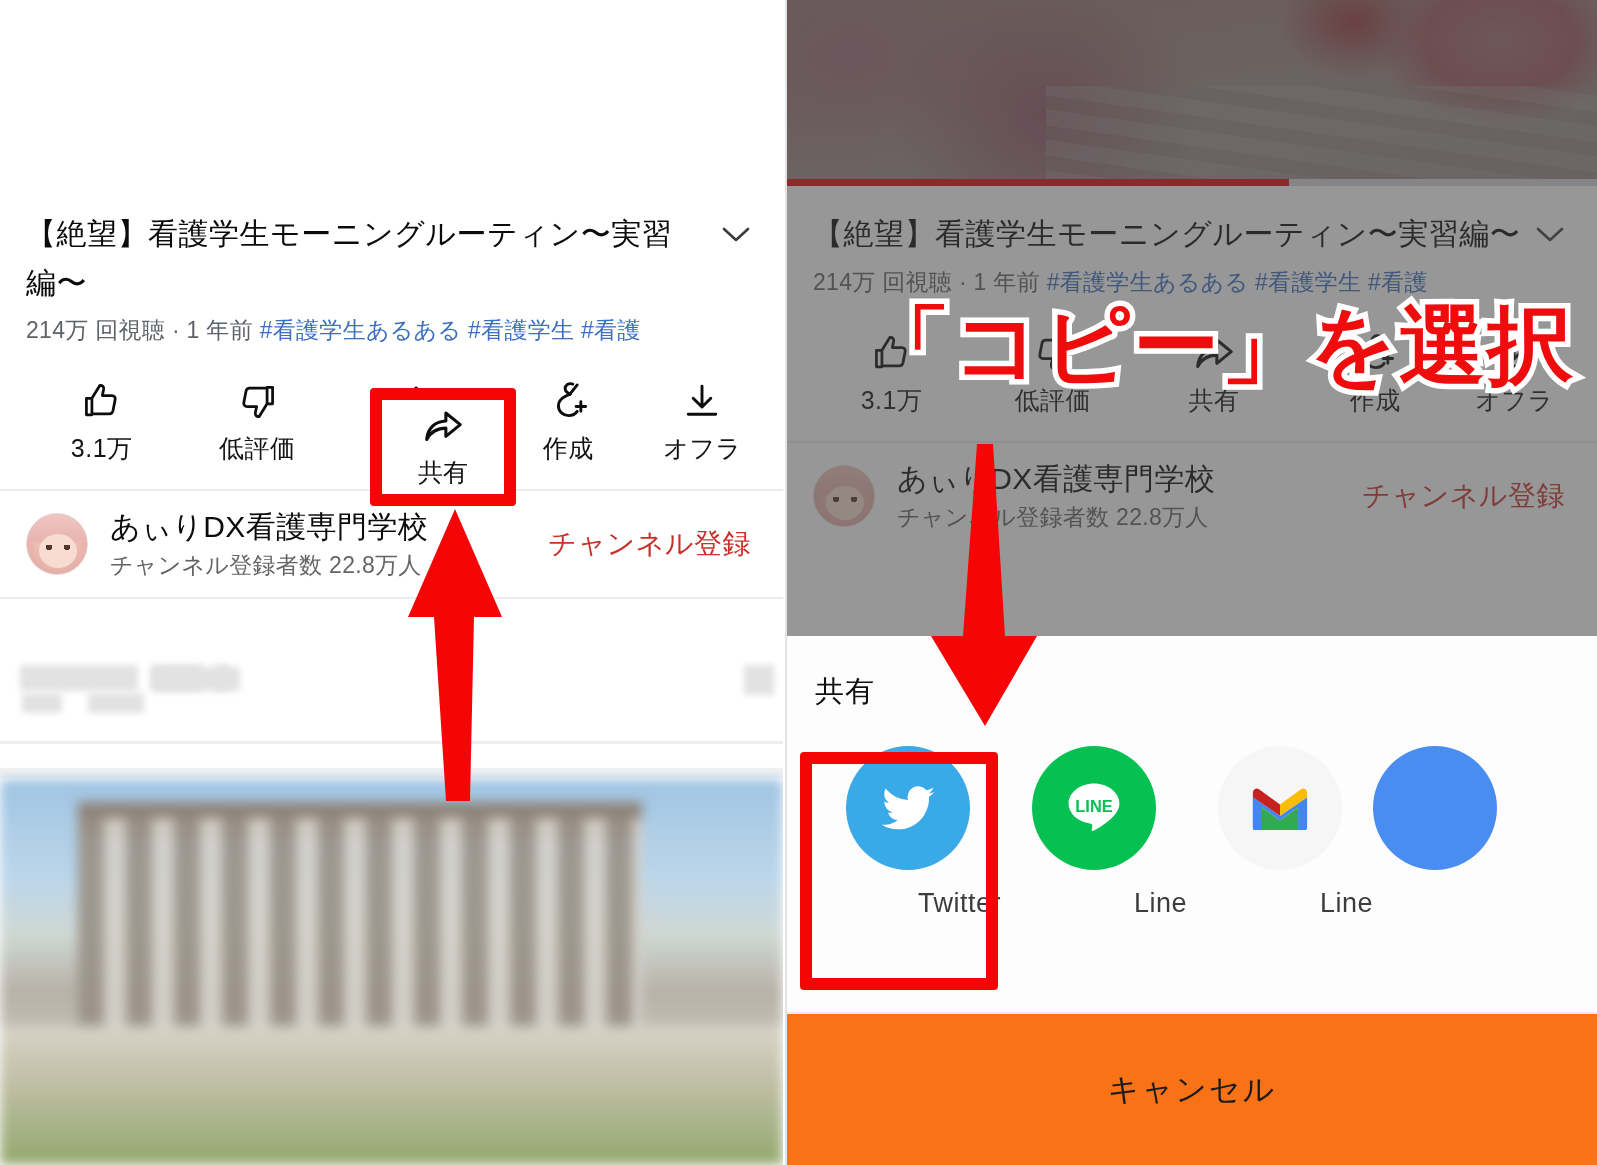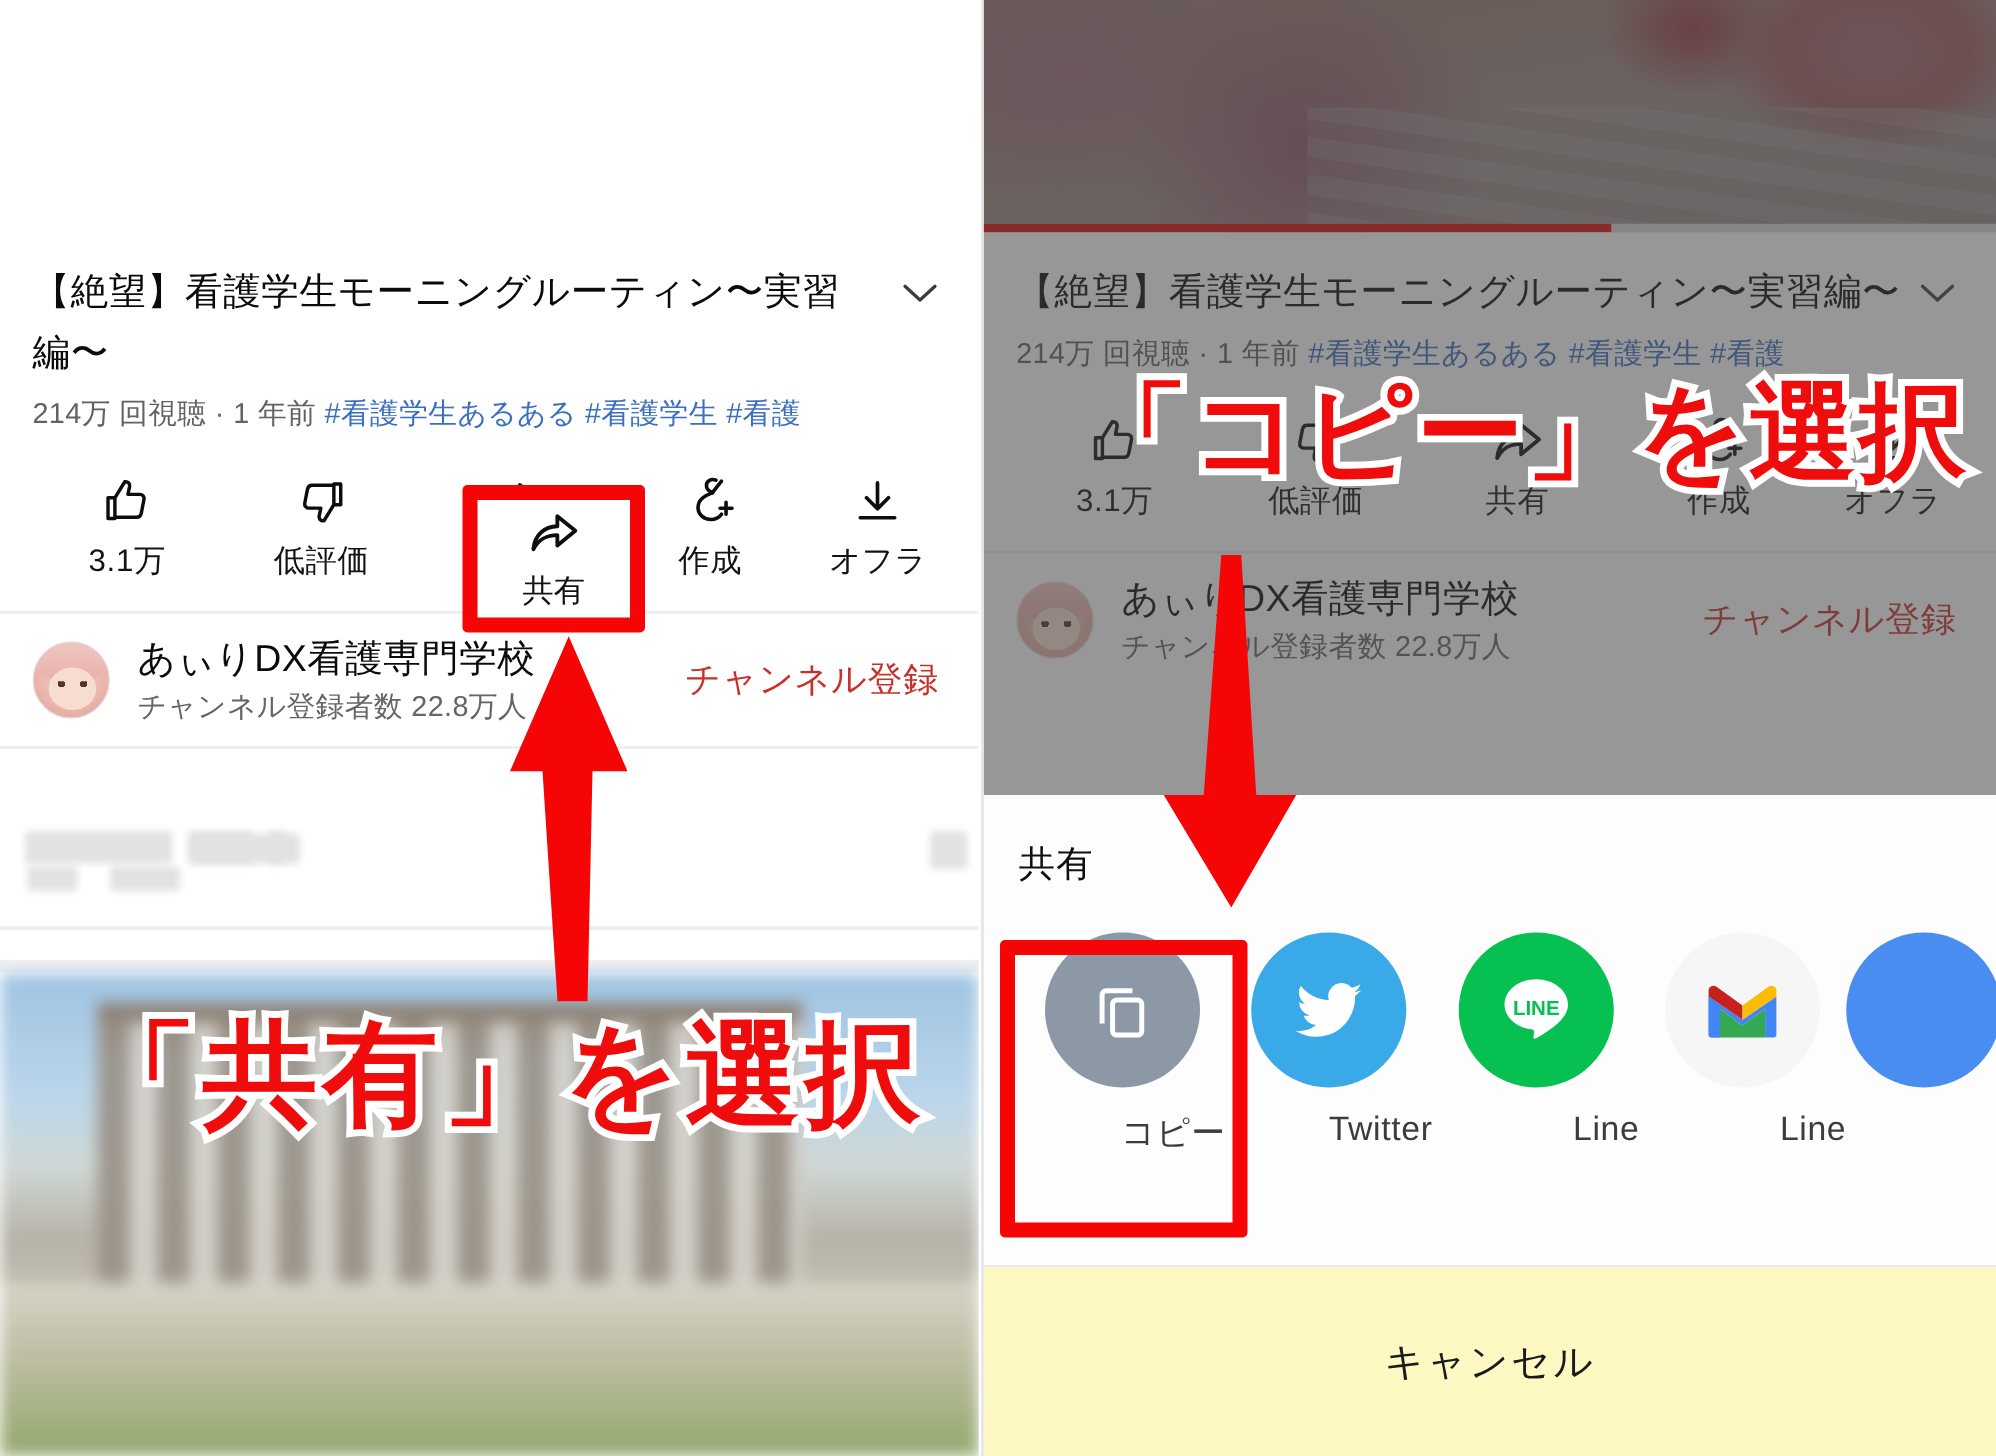--- a/index.html
+++ b/index.html
@@ -168,21 +168,21 @@
   .c-copy { background: #8d98a6; }
   .c-twitter { background: #3aa9e8; }
   .c-line { background: #06c152; }
   .c-gmail { background: #f6f6f6; }
   .c-extra { background: #4a8df0; }
 
   .sheet-sep { position: absolute; left: 0; right: 0; top: 376px; height: 2px; background: #eceaea; }
   .cancel {
     position: absolute; left: 0; right: 0; top: 378px; bottom: 0;
     display: flex; align-items: center; justify-content: center;
-    font-size: 31px; color: #1b1b1b; letter-spacing: 2px; background: #fef9c3;
+    font-size: 31px; color: #1b1b1b; letter-spacing: 2px; background: #f97316;
   }
 
   
   .hl-box {
     position: absolute; border: 12px solid #f50505; border-radius: 4px;
     background: transparent; z-index: 40;
   }
   .hl-box.white { background: #ffffff; }
   .hl-inner { position: absolute; z-index: 41; text-align: center; }
 
@@ -316,21 +316,20 @@
             <path d="M3.5 19c.6-6.4 4.8-9.4 10-9.6V5.2L21 11.3l-7.5 6.1v-4.3c-4 0-7.4 1.1-10 5.9z"></path>
           </svg>
       </div>
       <div style="font-size:25px;color:#131313;margin-top:4px;">共有</div>
     </div>
 
     <svg class="arrow" style="left:390px; top:505px; width:130px; height:300px;" viewBox="0 0 130 300">
       <path d="M65 4 L112 112 L84 112 L80 296 L56 296 L44 112 L18 112 Z" fill="#f50505"></path>
     </svg>
 
-    <div class="anno" style="left:66px; top:798px; font-size:92px; letter-spacing:4px;">「共有」を選択</div>
   </div>
 
   <div class="panel panel-right">
 
     <div class="video">
       <div class="video-img dim">
         <div class="video-stripes"></div>
       </div>
       <div class="progress right">
           <i></i>
@@ -417,29 +416,20 @@
       </div>
     </div>
 
     <div class="scrim"></div>
 
     <div class="sheet">
       <div class="sheet-title">共有</div>
 
       <div class="sheet-apps">
 
-        <div class="app">
-          <div class="app-circle c-copy">
-            <svg width="56" height="56" viewBox="0 0 24 24" fill="none" stroke="#ffffff" stroke-width="1.7" stroke-linejoin="round">
-              <rect x="8.6" y="8.6" width="10" height="12" rx="1.4"></rect>
-              <path d="M15.4 5.4H6.4a1.4 1.4 0 0 0-1.4 1.4v9.8"></path>
-            </svg>
-          </div>
-          <div class="app-label">コピー</div>
-        </div>
 
         <div class="app">
           <div class="app-circle c-twitter">
             <svg width="64" height="64" viewBox="0 0 24 24" fill="#ffffff">
                 <path d="M22 5.9c-.7.3-1.5.6-2.3.7.8-.5 1.5-1.3 1.8-2.3-.8.5-1.6.8-2.6 1a4 4 0 0 0-6.9 3.7A11.5 11.5 0 0 1 3.6 4.7a4 4 0 0 0 1.3 5.4c-.7 0-1.3-.2-1.8-.5a4 4 0 0 0 3.2 4 4 4 0 0 1-1.8.1 4 4 0 0 0 3.7 2.8A8.1 8.1 0 0 1 2 18.2a11.4 11.4 0 0 0 6.3 1.8c7.5 0 11.6-6.3 11.6-11.7v-.5c.8-.6 1.5-1.3 2.1-2z"></path>
               </svg>
           </div>
           <div class="app-label">Twitter</div>
         </div>
 

